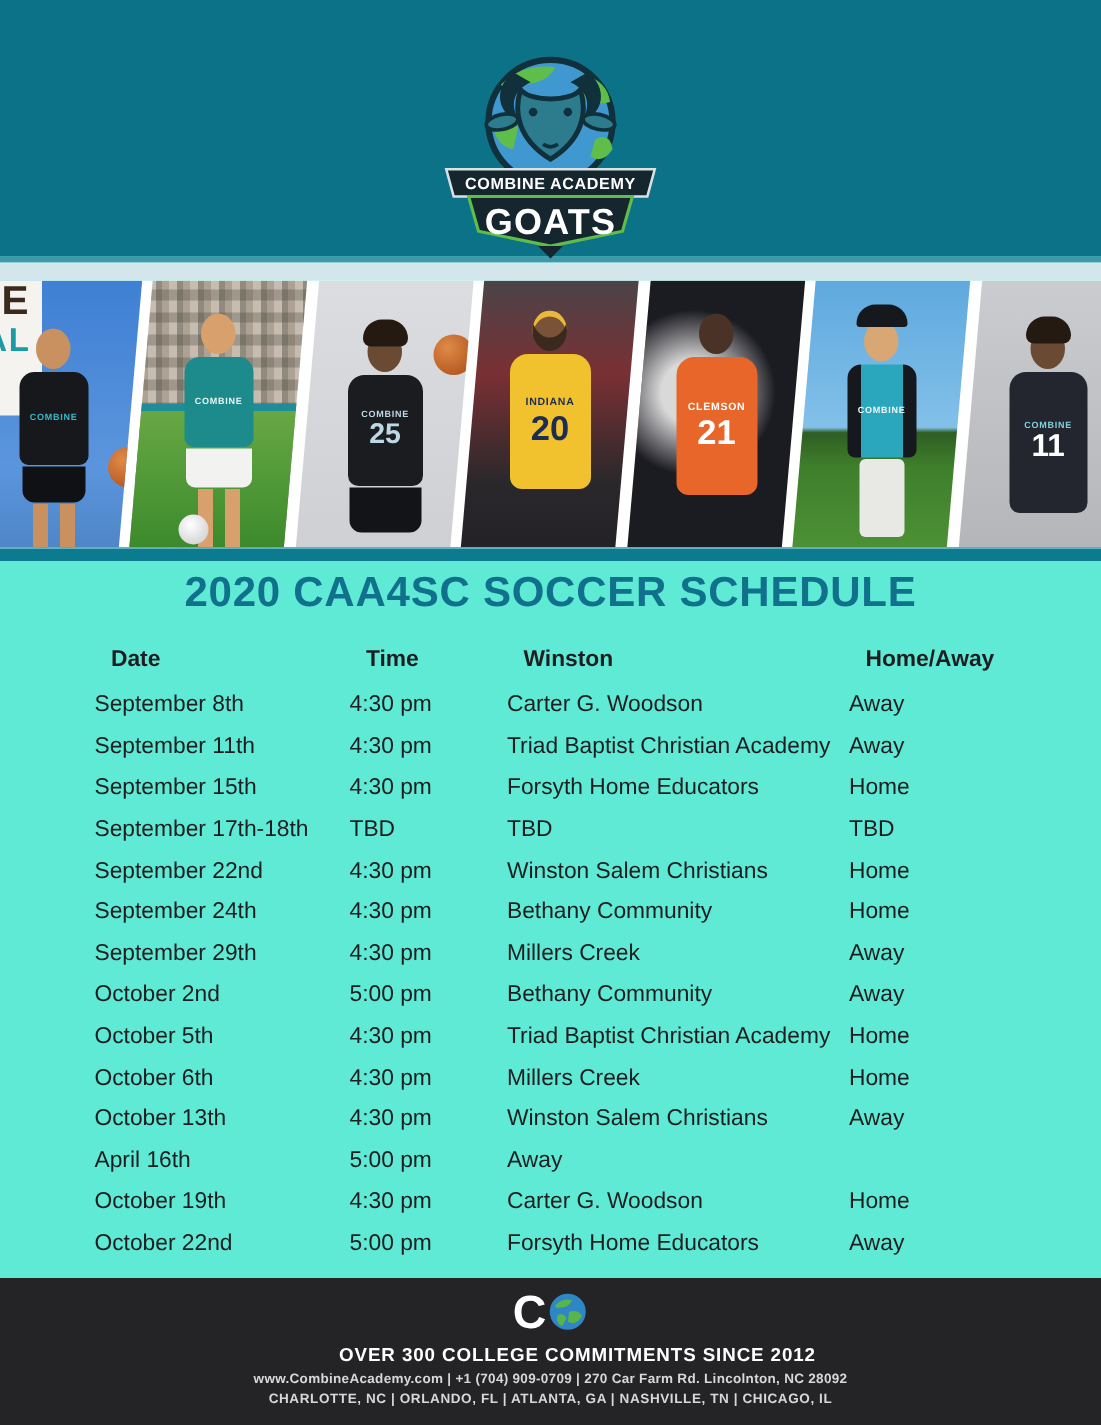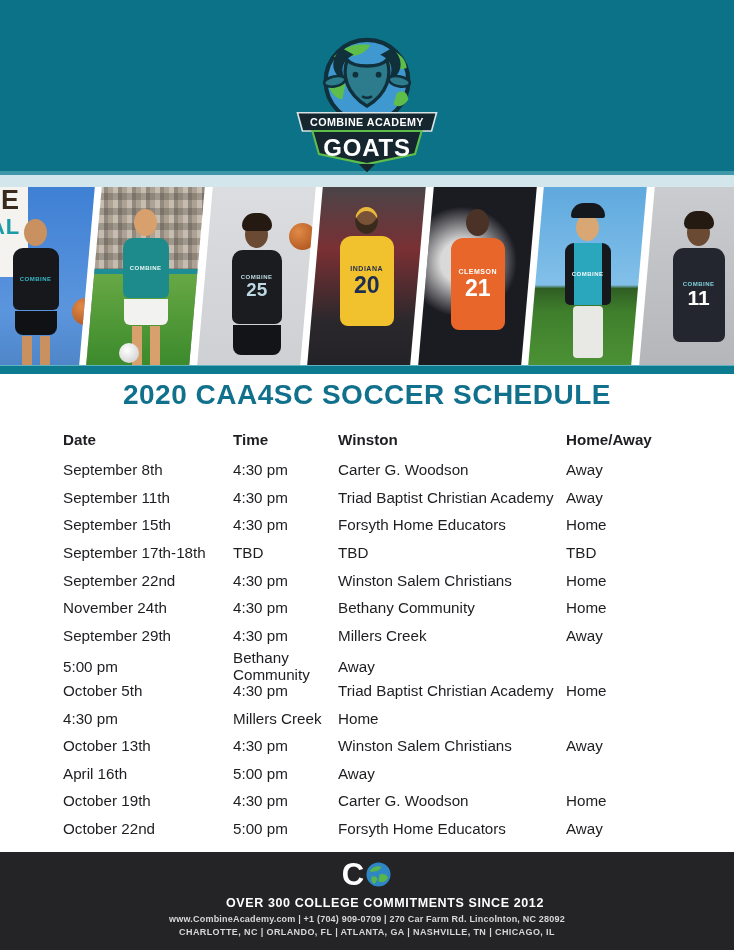--- a/index.html
+++ b/index.html
@@ -1,17 +1,17 @@
 <!DOCTYPE html>
 <html style="--teal_banner: #0b7287; --teal_accent: #3e98a9; --pale_band: #d2e6ec; --bar_teal: #0d7b8f; --heading_teal: #11718c; --body_text: #1e1e22; --footer_bg: #242427; --academy_blue: #2d84b8; --logo_green: #5fbe4a; --globe_blue: #3f98cf;"><head>
 <meta charset="utf-8">
 <style>
   html,body{margin:0;padding:0;}
   body{font-family:"Liberation Sans",sans-serif;background:#888;}
-  .page{position:relative;width:734px;height:950px;margin:0 auto;background:#ffffff;overflow:hidden;}
+  .page{position:relative;width:734px;height:950px;margin:0 auto;background:#5eead4;overflow:hidden;}
 
   
   .top-banner{position:absolute;top:0;left:0;width:100%;height:171px;background:var(--teal_banner,#0b7287);}
   .band-accent{position:absolute;top:171px;left:0;width:100%;height:4px;background:var(--teal_accent,#3e98a9);}
   .band-pale{position:absolute;top:175px;left:0;width:100%;height:12px;background:var(--pale_band,#d2e6ec);}
   .logo-wrap{position:absolute;top:30px;left:50%;transform:translateX(-50%);z-index:5;}
 
   
   .photo-strip{position:absolute;top:187px;left:0;width:100%;height:178px;background:#fff;overflow:hidden;}
   .strip-inner{position:absolute;top:0;bottom:0;left:-16px;right:-16px;display:flex;gap:7px;}
@@ -86,21 +86,21 @@
   .p7 .torso .wordmark{color:#7fd0d8;}
   .p7 .jersey-num{font-size:21px;}
 
   .divider-bar{position:absolute;top:365px;left:0;width:100%;height:9px;background:var(--bar_teal,#0d7b8f);border-top:1px solid #5fb2c0;box-sizing:border-box;}
 
   
   .sched-title{position:absolute;top:379px;left:0;width:100%;text-align:center;color:var(--heading_teal,#11718c);font-size:28px;font-weight:800;letter-spacing:.5px;}
   .schedule{position:absolute;top:424px;left:63px;right:20px;}
   .srow{display:grid;grid-template-columns:170px 105px 228px 1fr;align-items:center;height:27.6px;}
   .srow.head-row{height:30px;margin-bottom:2px;}
-  .head-row span{color:var(--heading_teal,#11718c);font-size:16.5px;font-weight:700;}
+  .head-row span{color:var(--heading_teal,#11718c);font-size:16.5px;font-weight:700;margin-left:11px;}
   .srow span{font-size:15.2px;color:var(--body_text,#1e1e22);}
 
   
   .footer{position:absolute;top:852px;left:0;width:100%;height:98px;background:var(--footer_bg,#242427);text-align:center;color:#fff;}
   .brand-line{margin-top:7px;font-size:31px;font-weight:800;letter-spacing:1px;line-height:1;display:flex;align-items:center;justify-content:center;}
   .brand-line svg{margin:0 1px;}
   .brand-sub{color:var(--academy_blue,#2d84b8);font-size:14px;font-weight:700;letter-spacing:7px;margin-top:1px;text-indent:7px;}
   .tagline{font-size:12.5px;font-weight:700;letter-spacing:.6px;margin-top:6px;padding-left:36px;}
   .contact{font-size:9px;font-weight:700;color:#d8d8d8;margin-top:4px;letter-spacing:.2px;}
   .locations{font-size:9px;font-weight:700;color:#d8d8d8;margin-top:3px;letter-spacing:.4px;}
@@ -283,43 +283,45 @@
       <span>TBD</span>
       <span>TBD</span>
     </div>
     <div class="srow">
       <span>September 22nd</span>
       <span>4:30 pm</span>
       <span>Winston Salem Christians</span>
       <span>Home</span>
     </div>
     <div class="srow">
-      <span>November 24th</span>
+      <span>September 24th</span>
       <span>4:30 pm</span>
       <span>Bethany Community</span>
       <span>Home</span>
     </div>
     <div class="srow">
       <span>September 29th</span>
       <span>4:30 pm</span>
       <span>Millers Creek</span>
       <span>Away</span>
     </div>
     <div class="srow">
+      <span>October 2nd</span>
       <span>5:00 pm</span>
       <span>Bethany Community</span>
       <span>Away</span>
     </div>
     <div class="srow">
       <span>October 5th</span>
       <span>4:30 pm</span>
       <span>Triad Baptist Christian Academy</span>
       <span>Home</span>
     </div>
     <div class="srow">
+      <span>October 6th</span>
       <span>4:30 pm</span>
       <span>Millers Creek</span>
       <span>Home</span>
     </div>
     <div class="srow">
       <span>October 13th</span>
       <span>4:30 pm</span>
       <span>Winston Salem Christians</span>
       <span>Away</span>
     </div>

